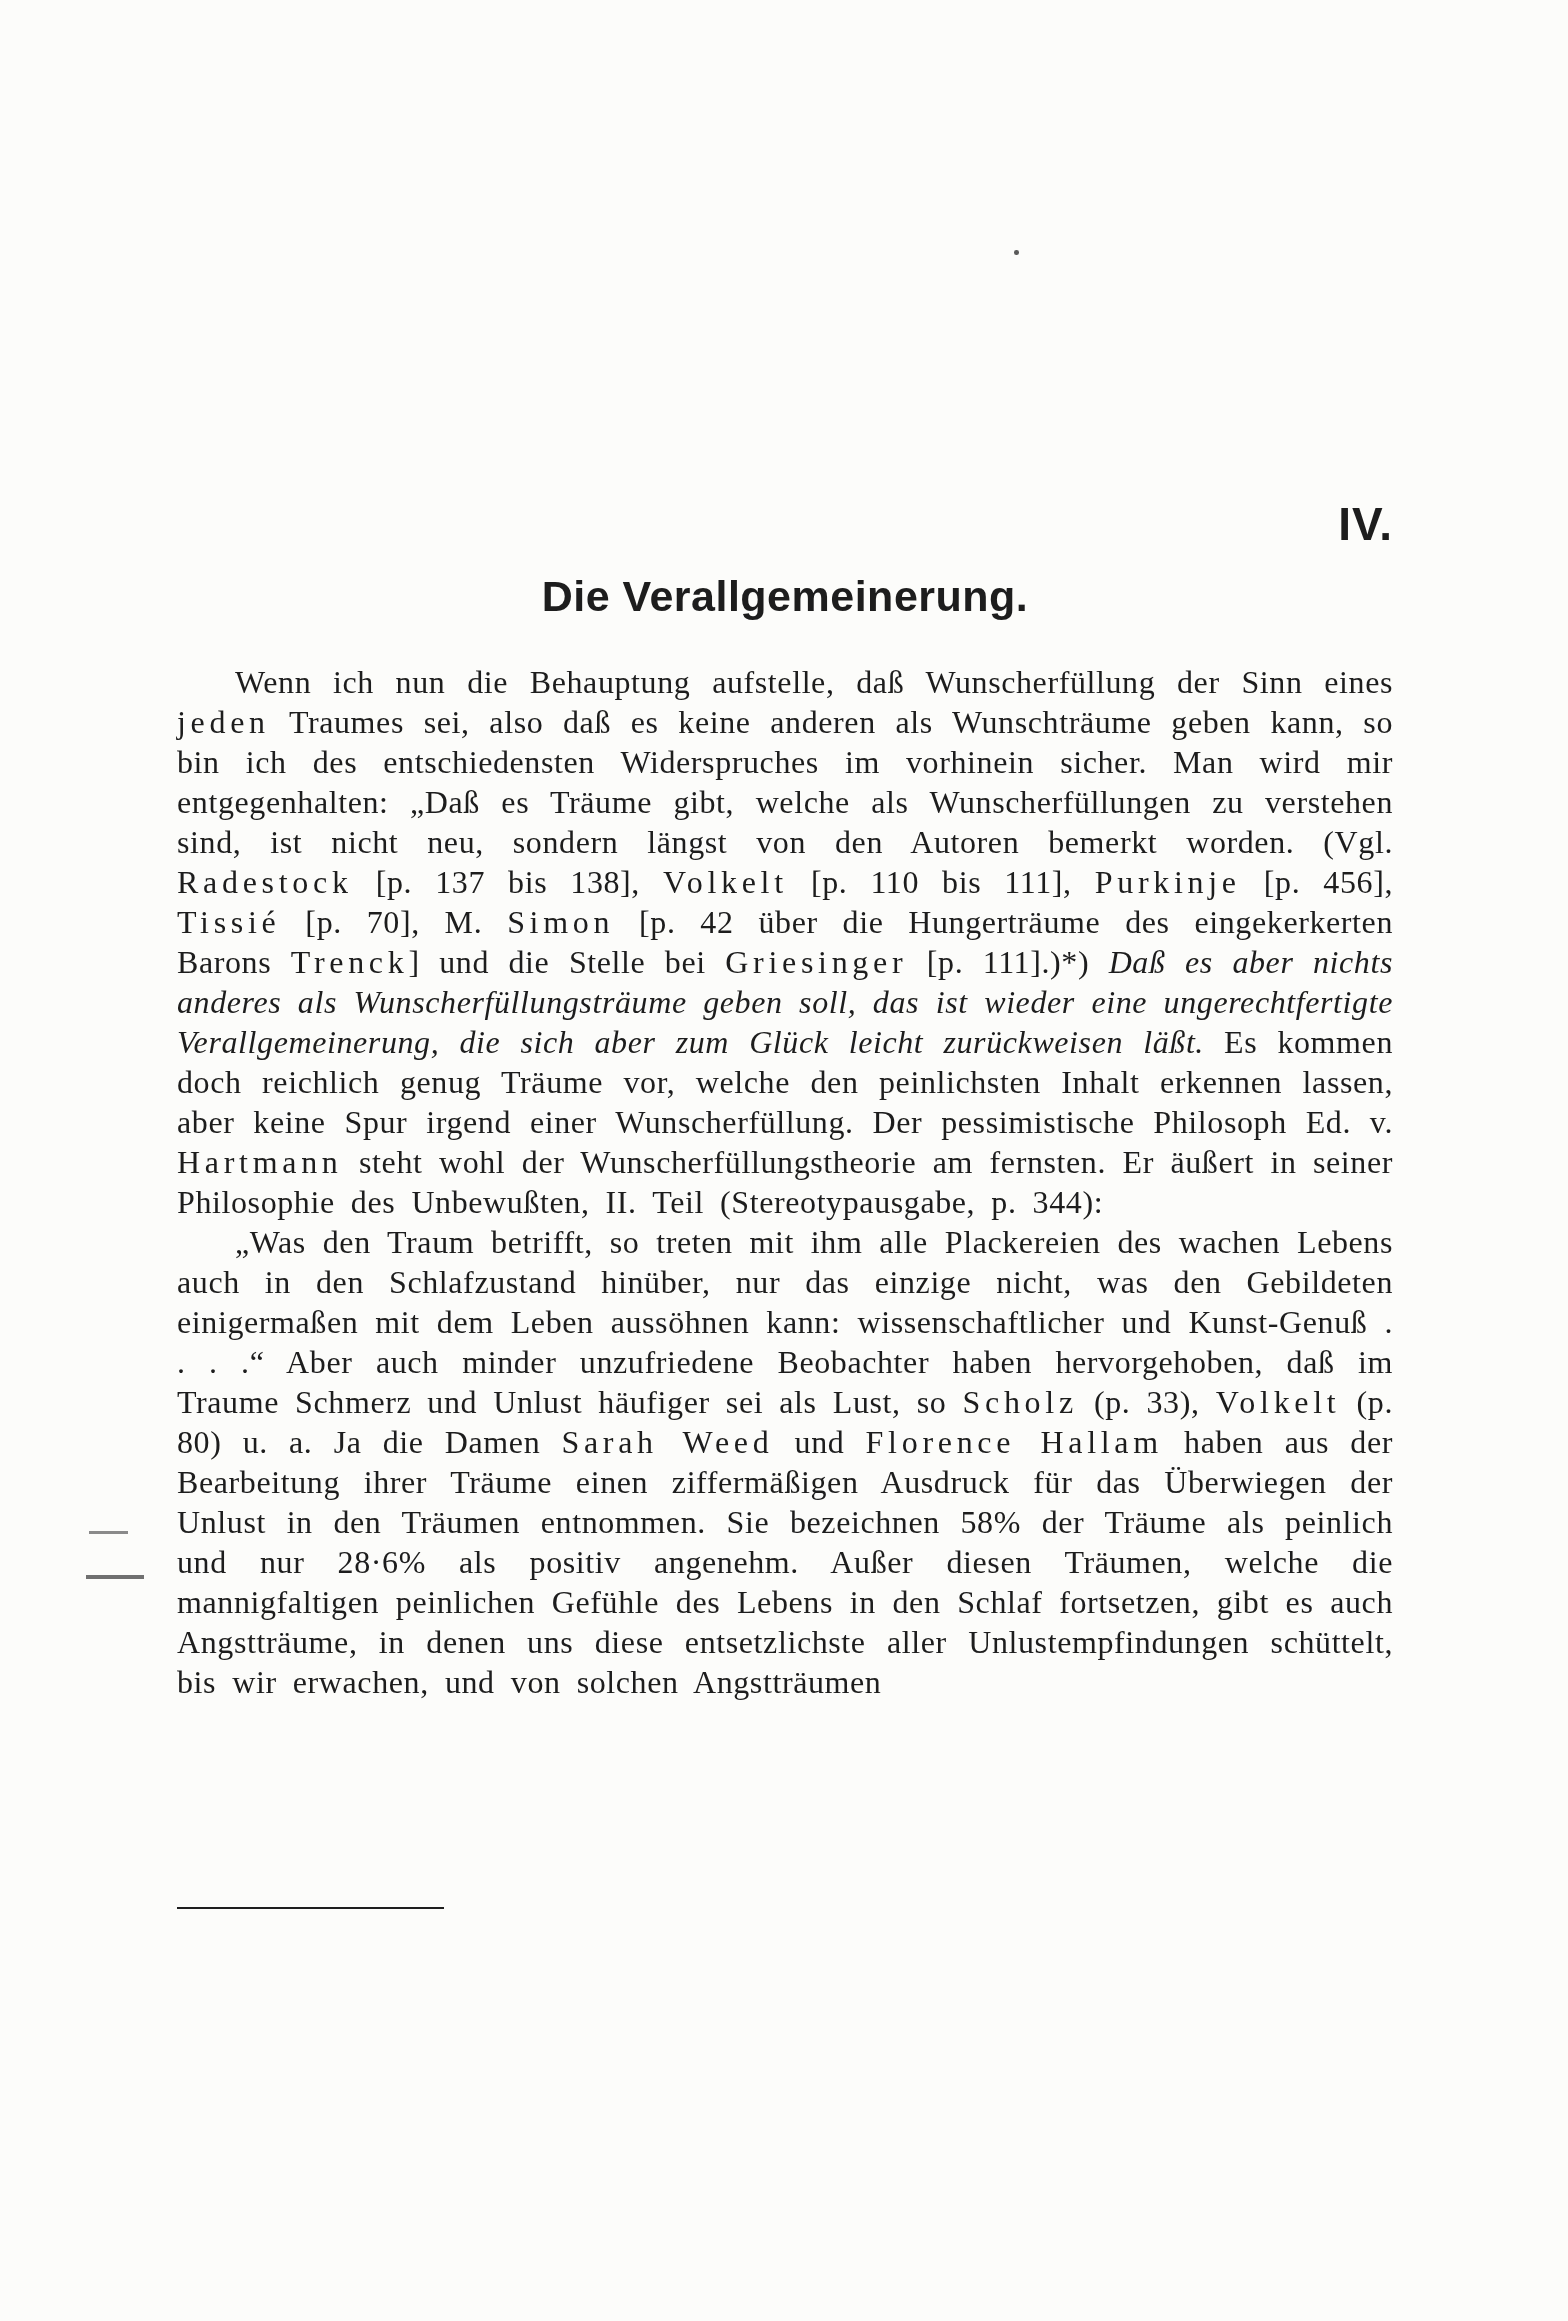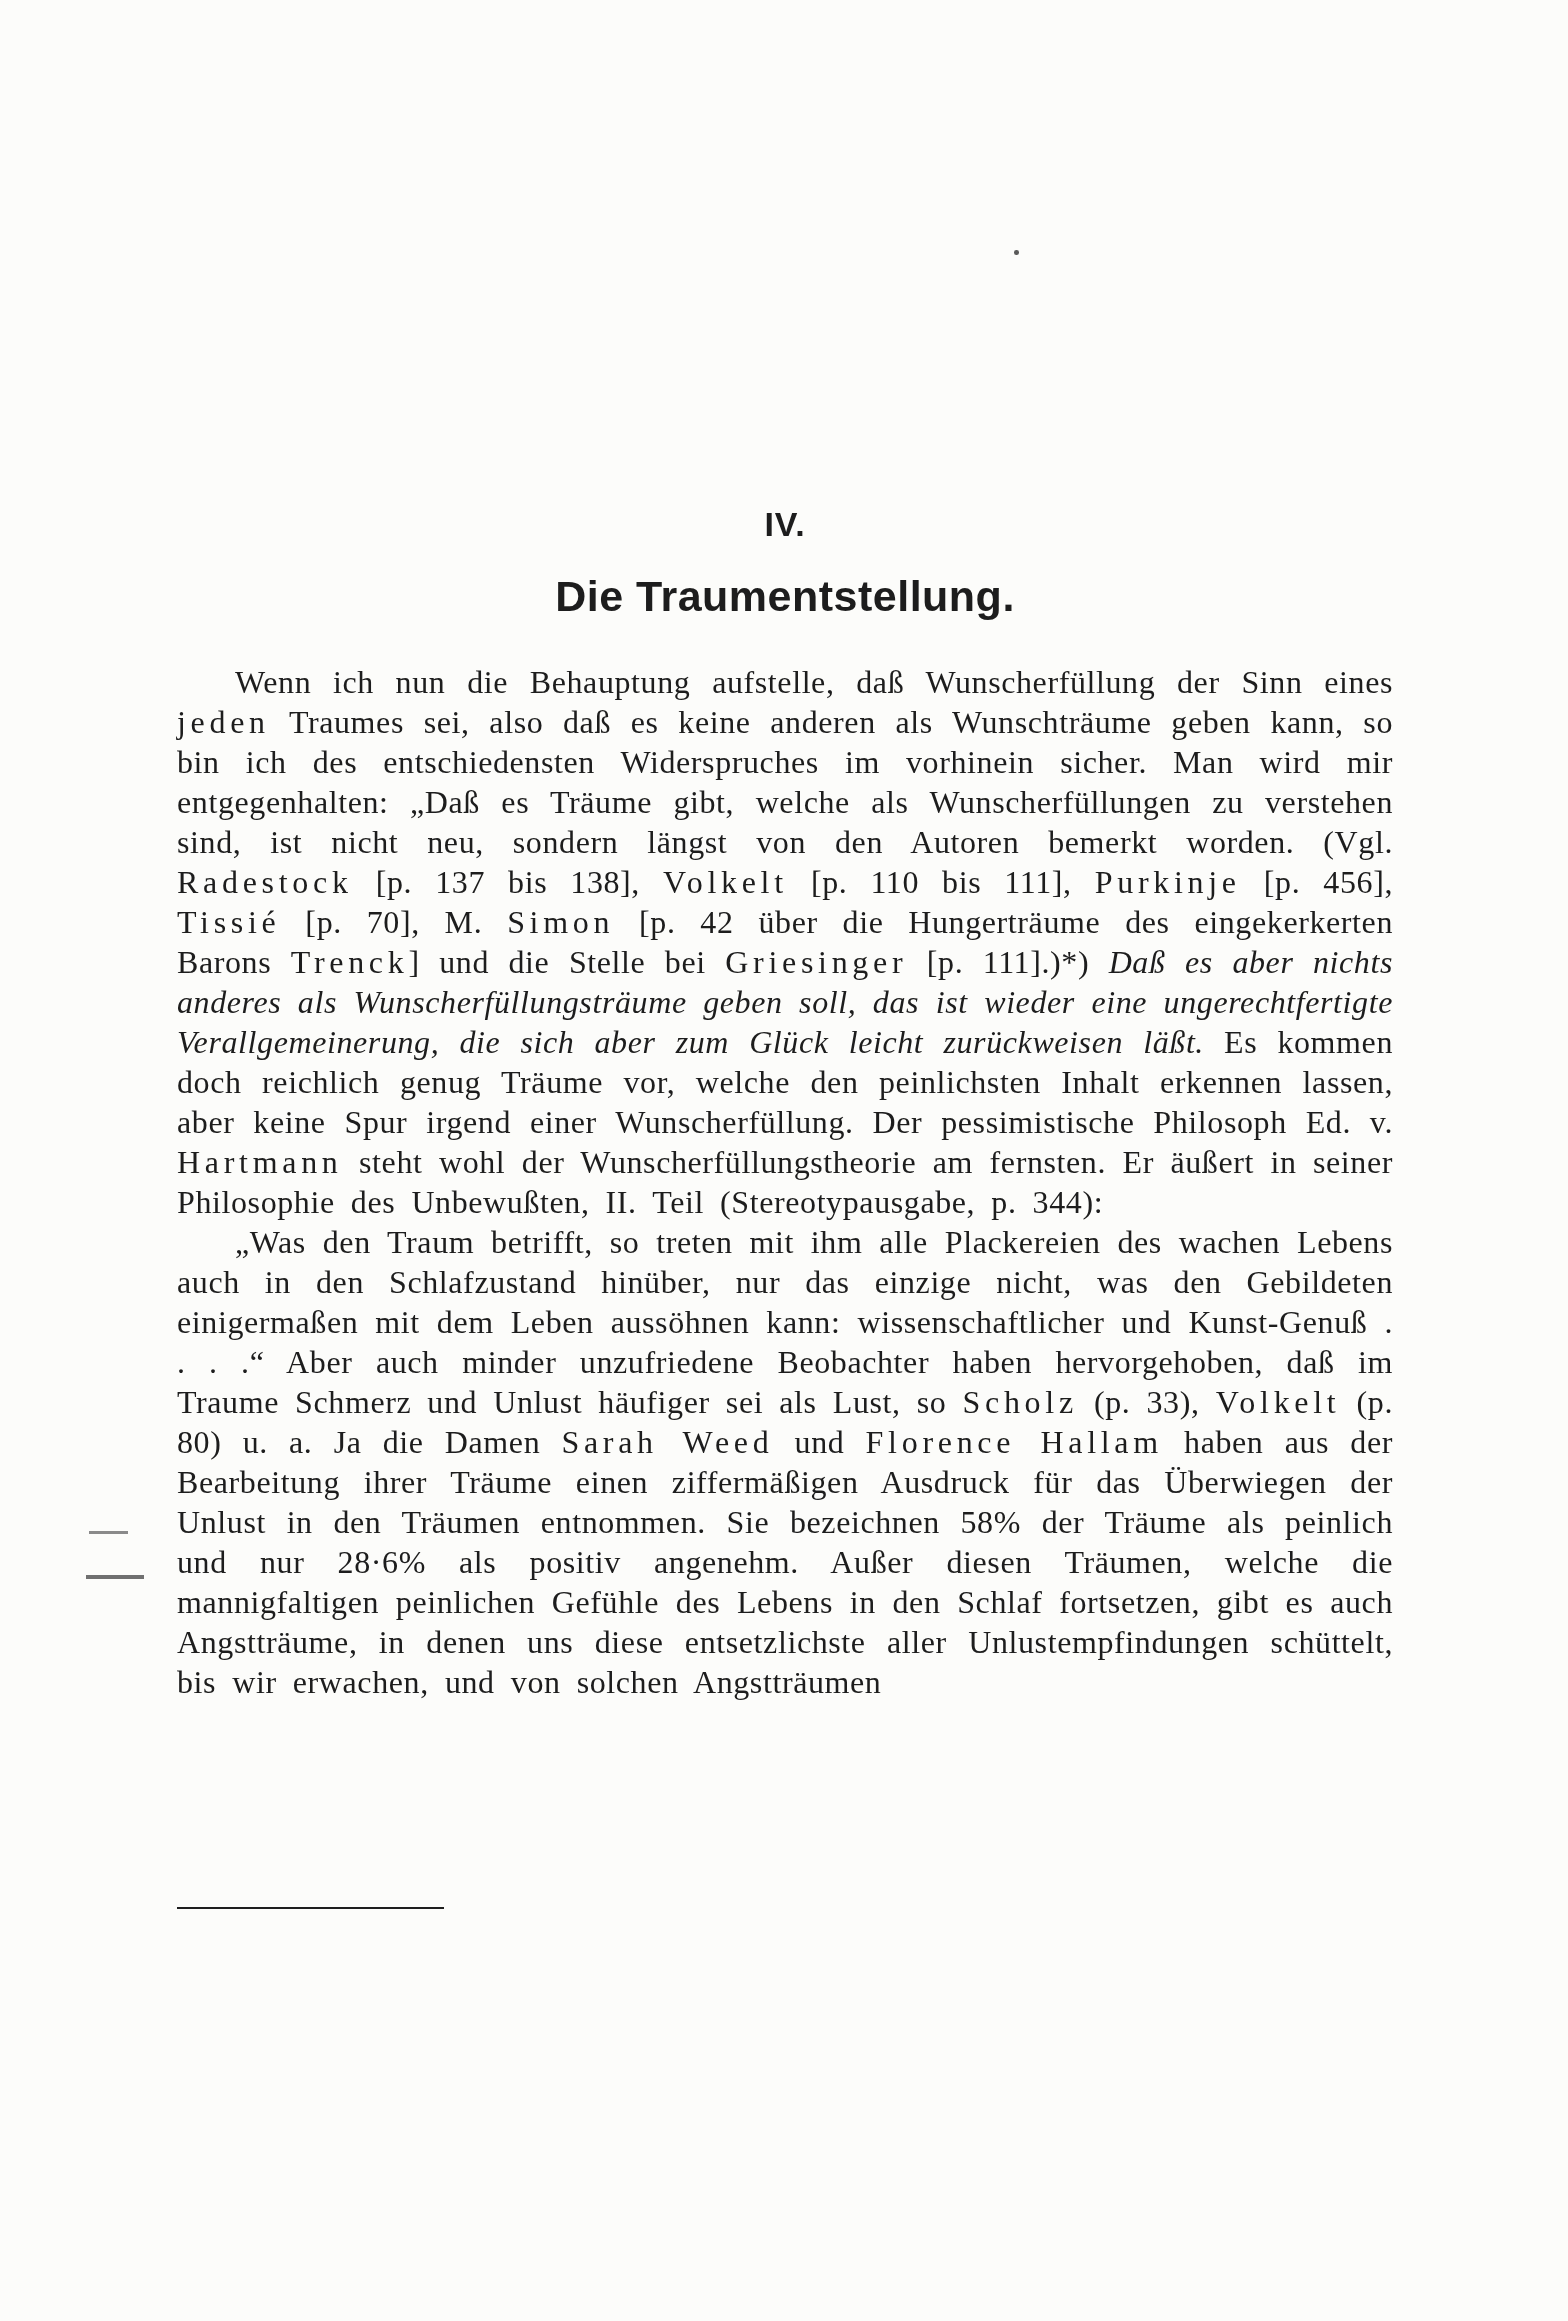--- a/index.html
+++ b/index.html
@@ -17,23 +17,23 @@
   }
   .content {
     position: absolute;
     left: 177px;
     top: 502px;
     width: 1216px;
   }
   .chapter-number {
     font-family: "Liberation Sans", sans-serif;
     font-weight: bold;
-    font-size: 34px;
+    font-size: 46px;
     line-height: 45px;
-    text-align: center;
+    text-align: right;
     letter-spacing: 0.9px;
   }
   .chapter-title {
     font-family: "Liberation Sans", sans-serif;
     font-weight: bold;
     font-size: 43px;
     line-height: 50px;
     text-align: center;
     margin-top: 24px;
     letter-spacing: 0.5px;
@@ -97,21 +97,21 @@
     background: #707070;
   }
 </style>
 </head>
 <body>
 
 <div class="page">
 
   <div class="content">
     <div class="chapter-number">IV.</div>
-    <div class="chapter-title">Die Traumentstellung.</div>
+    <div class="chapter-title">Die Verallgemeinerung.</div>
     <div class="body-text">
         <p><span class="seg-normal">Wenn ich nun die Behauptung aufstelle, daß Wunscherfüllung der Sinn eines </span><span class="seg-spaced">jeden</span><span class="seg-normal"> Traumes sei, also daß es keine anderen als Wunschträume geben kann, so bin ich des entschiedensten Widerspruches im vorhinein sicher. Man wird mir entgegenhalten: „Daß es Träume gibt, welche als Wunscherfüllungen zu verstehen sind, ist nicht neu, sondern längst von den Autoren bemerkt worden. (Vgl. </span><span class="seg-spaced">Radestock</span><span class="seg-normal"> [p. 137 bis 138], </span><span class="seg-spaced">Volkelt</span><span class="seg-normal"> [p. 110 bis 111], </span><span class="seg-spaced">Purkinje</span><span class="seg-normal"> [p. 456], </span><span class="seg-spaced">Tissié</span><span class="seg-normal"> [p. 70], M. </span><span class="seg-spaced">Simon</span><span class="seg-normal"> [p. 42 über die Hungerträume des eingekerkerten Barons </span><span class="seg-spaced">Trenck</span><span class="seg-normal">] und die Stelle bei </span><span class="seg-spaced">Griesinger</span><span class="seg-normal"> [p. 111].)*) </span><span class="seg-italic">Daß es aber nichts anderes als Wunscherfüllungsträume geben soll, das ist wieder eine ungerechtfertigte Verallgemeinerung, die sich aber zum Glück leicht zurückweisen läßt.</span><span class="seg-normal"> Es kommen doch reichlich genug Träume vor, welche den peinlichsten Inhalt erkennen lassen, aber keine Spur irgend einer Wunscherfüllung. Der pessimistische Philosoph Ed. v. </span><span class="seg-spaced">Hartmann</span><span class="seg-normal"> steht wohl der Wunscherfüllungstheorie am fernsten. Er äußert in seiner Philosophie des Unbewußten, II. Teil (Stereotypausgabe, p. 344):</span></p>
         <p><span class="seg-normal">„Was den Traum betrifft, so treten mit ihm alle Plackereien des wachen Lebens auch in den Schlafzustand hinüber, nur das einzige nicht, was den Gebildeten einigermaßen mit dem Leben aussöhnen kann: wissenschaftlicher und Kunst-Genuß . . . .“ Aber auch minder unzufriedene Beobachter haben hervorgehoben, daß im Traume Schmerz und Unlust häufiger sei als Lust, so </span><span class="seg-spaced">Scholz</span><span class="seg-normal"> (p. 33), </span><span class="seg-spaced">Volkelt</span><span class="seg-normal"> (p. 80) u. a. Ja die Damen </span><span class="seg-spaced">Sarah Weed</span><span class="seg-normal"> und </span><span class="seg-spaced">Florence Hallam</span><span class="seg-normal"> haben aus der Bearbeitung ihrer Träume einen ziffermäßigen Ausdruck für das Überwiegen der Unlust in den Träumen entnommen. Sie bezeichnen 58% der Träume als peinlich und nur 28·6% als positiv angenehm. Außer diesen Träumen, welche die mannigfaltigen peinlichen Gefühle des Lebens in den Schlaf fortsetzen, gibt es auch Angstträume, in denen uns diese entsetzlichste aller Unlustempfindungen schüttelt, bis wir erwachen, und von solchen Angstträumen</span></p>
       </div>
   </div>
 
   <div class="footnote">
     <div class="footnote-rule"></div>
   </div>
 

